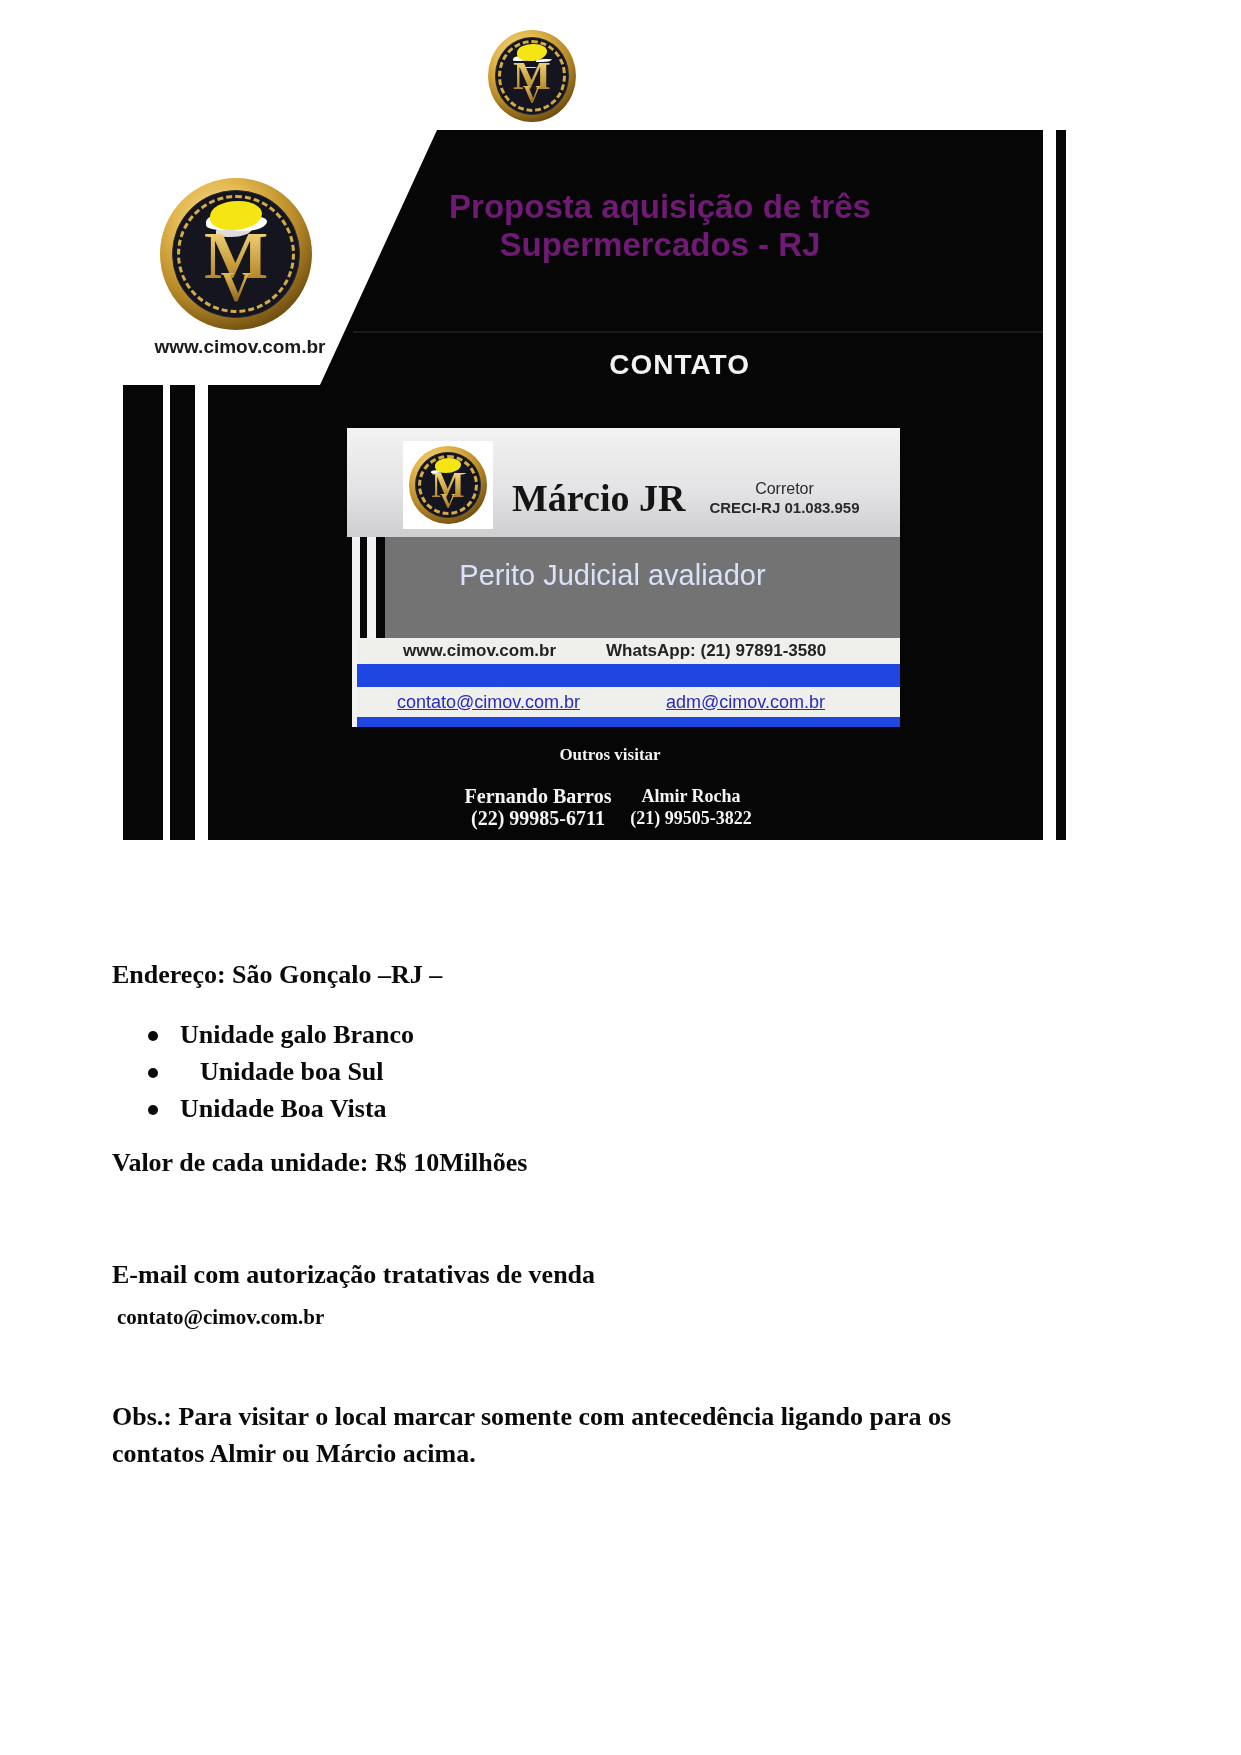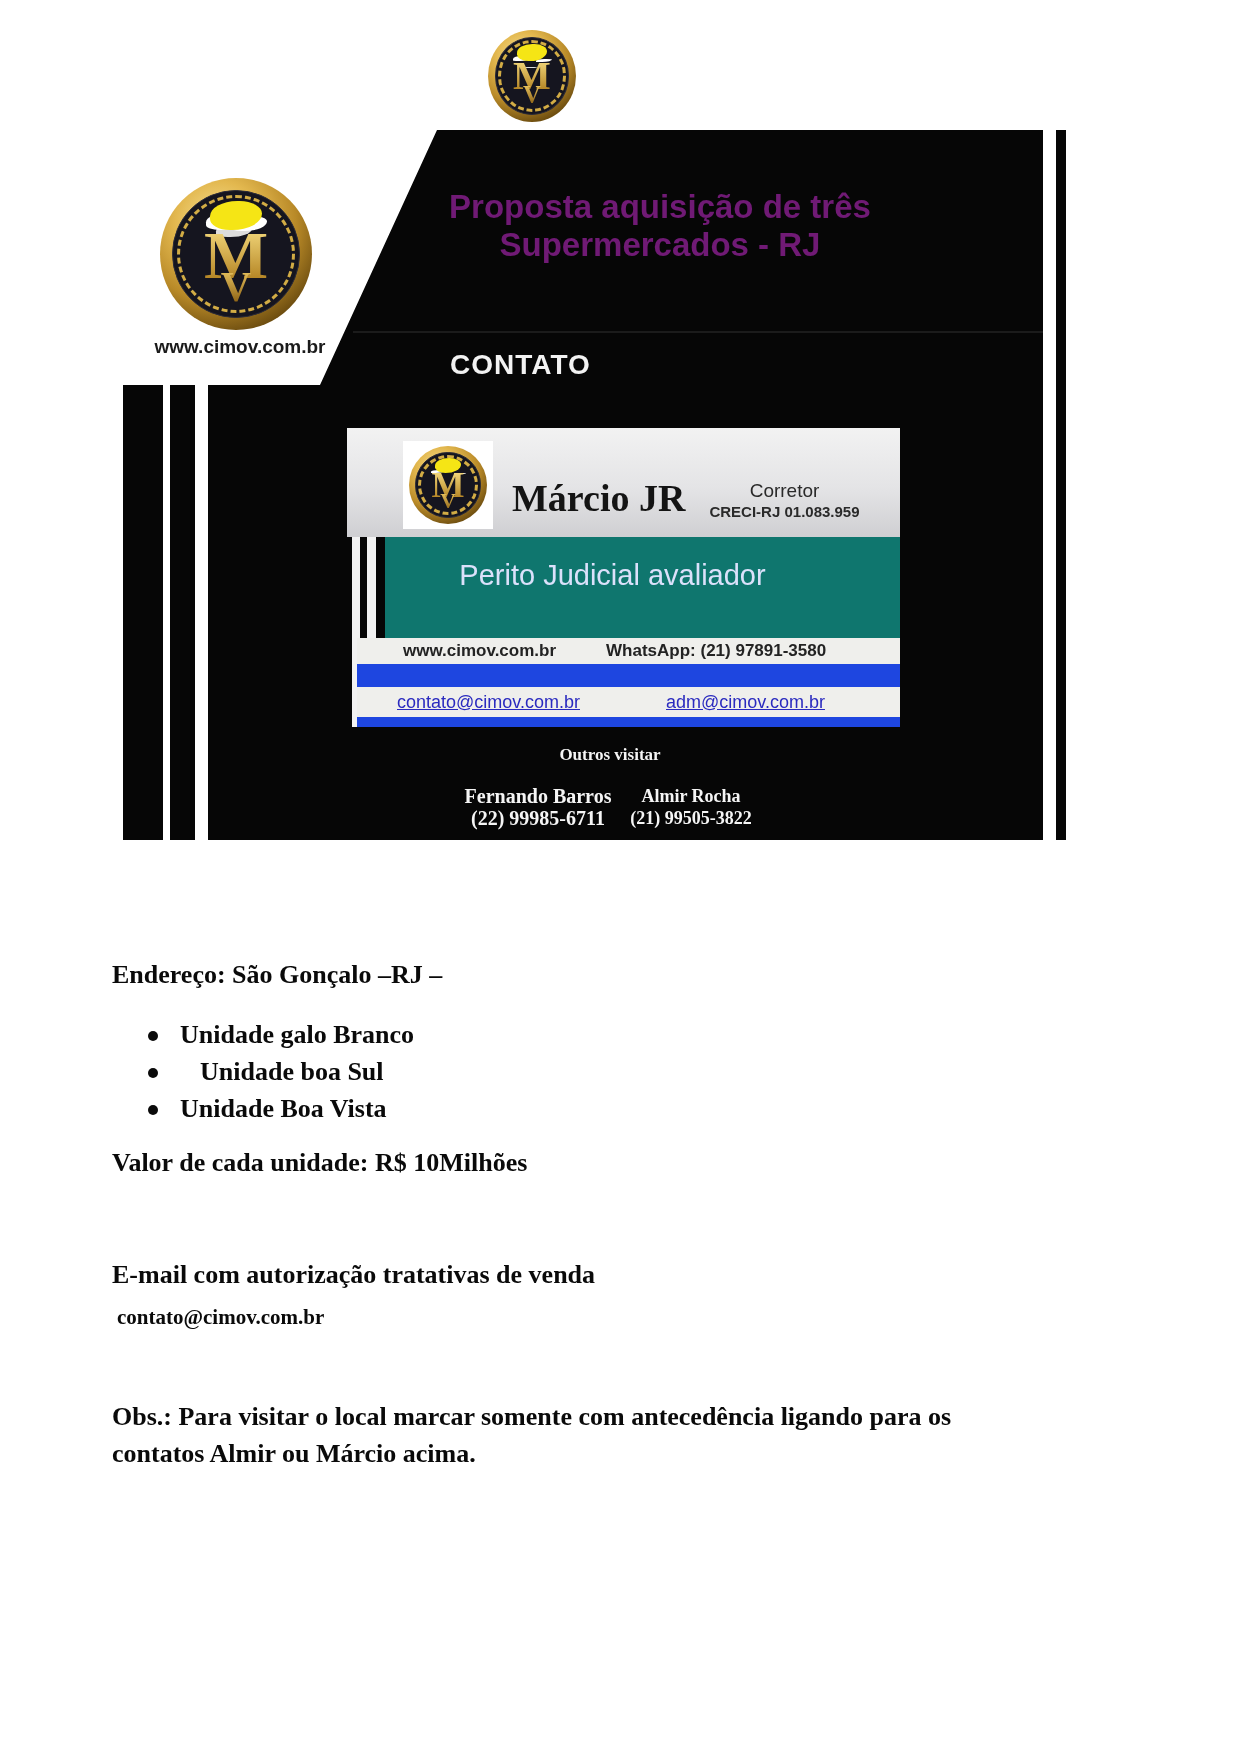--- a/index.html
+++ b/index.html
@@ -32,40 +32,40 @@
   #stripe-b{left:47px;width:25px;}
   #banner-seam{position:absolute;left:230px;top:201px;width:690px;height:2px;background:#1b1b1b;}
 
   #banner-logo-box{position:absolute;left:0;top:0;width:314px;height:255px;}
   #banner-website{position:absolute;left:17px;top:206px;width:200px;text-align:center;
     font-family:"Liberation Sans",sans-serif;font-weight:bold;font-size:19px;color:#1b1b1b;}
 
   #banner-title{position:absolute;left:237px;top:58px;width:600px;text-align:center;
     font-family:"Liberation Sans",sans-serif;font-weight:bold;font-size:33px;line-height:38px;
     color:#701a75;}
-  #contato-heading{position:absolute;left:327px;top:219px;width:300px;text-align:left;
+  #contato-heading{position:absolute;left:327px;top:219px;width:300px;text-align:right;
     font-family:"Liberation Sans",sans-serif;font-weight:bold;font-size:28px;letter-spacing:1px;color:#f2f2f2;}
 
   
   #card{position:absolute;left:224px;top:298px;width:553px;height:299px;}
   #card-header{position:absolute;left:0;top:0;width:553px;height:109px;
     background:linear-gradient(180deg,#f2f2f2 0%,#e4e4e6 55%,#cfcfd2 100%);}
   #card-logo-tile{position:absolute;left:56px;top:13px;width:90px;height:88px;background:#ffffff;}
   #card-name{position:absolute;left:165px;top:48px;width:220px;text-align:left;
     font-family:"Liberation Serif",serif;font-weight:bold;font-size:38px;color:#141414;}
   #card-role-block{position:absolute;left:335px;top:52px;width:205px;text-align:center;
     font-family:"Liberation Sans",sans-serif;color:#2a2a2a;}
-  #card-role{font-size:19px;}
+  #card-role{font-size:16px;}
   #card-license{font-size:15px;font-weight:bold;margin-top:1px;}
 
   #card-body{position:absolute;left:0;top:109px;width:553px;height:190px;background:#060606;}
   .v-stripe{position:absolute;top:0;height:190px;background:#f2f2f2;z-index:1;}
   #vs1{left:5px;width:8px;}
   #vs2{left:20px;width:9px;}
-  #blue-main{position:absolute;left:38px;top:0;right:0;height:101px;background:#0f766e;z-index:0;}
+  #blue-main{position:absolute;left:38px;top:0;right:0;height:101px;background:#737373;z-index:0;}
   #card-subtitle{position:absolute;left:0;right:60px;top:22px;text-align:center;
     font-family:"Liberation Sans",sans-serif;font-size:29px;color:#dbe1fb;}
   .band{position:absolute;left:10px;right:0;z-index:2;}
   #band-white1{top:101px;height:26px;background:#efefec;display:flex;align-items:center;
     font-family:"Liberation Sans",sans-serif;font-weight:bold;font-size:17px;color:#232323;}
   #band-website{margin-left:46px;}
   #band-whatsapp{margin-left:50px;}
   #blue-strip{top:127px;height:23px;background:#1E46E0;}
   #band-white2{top:150px;height:30px;background:#efefec;display:flex;align-items:center;
     font-family:"Liberation Sans",sans-serif;font-size:18px;}

